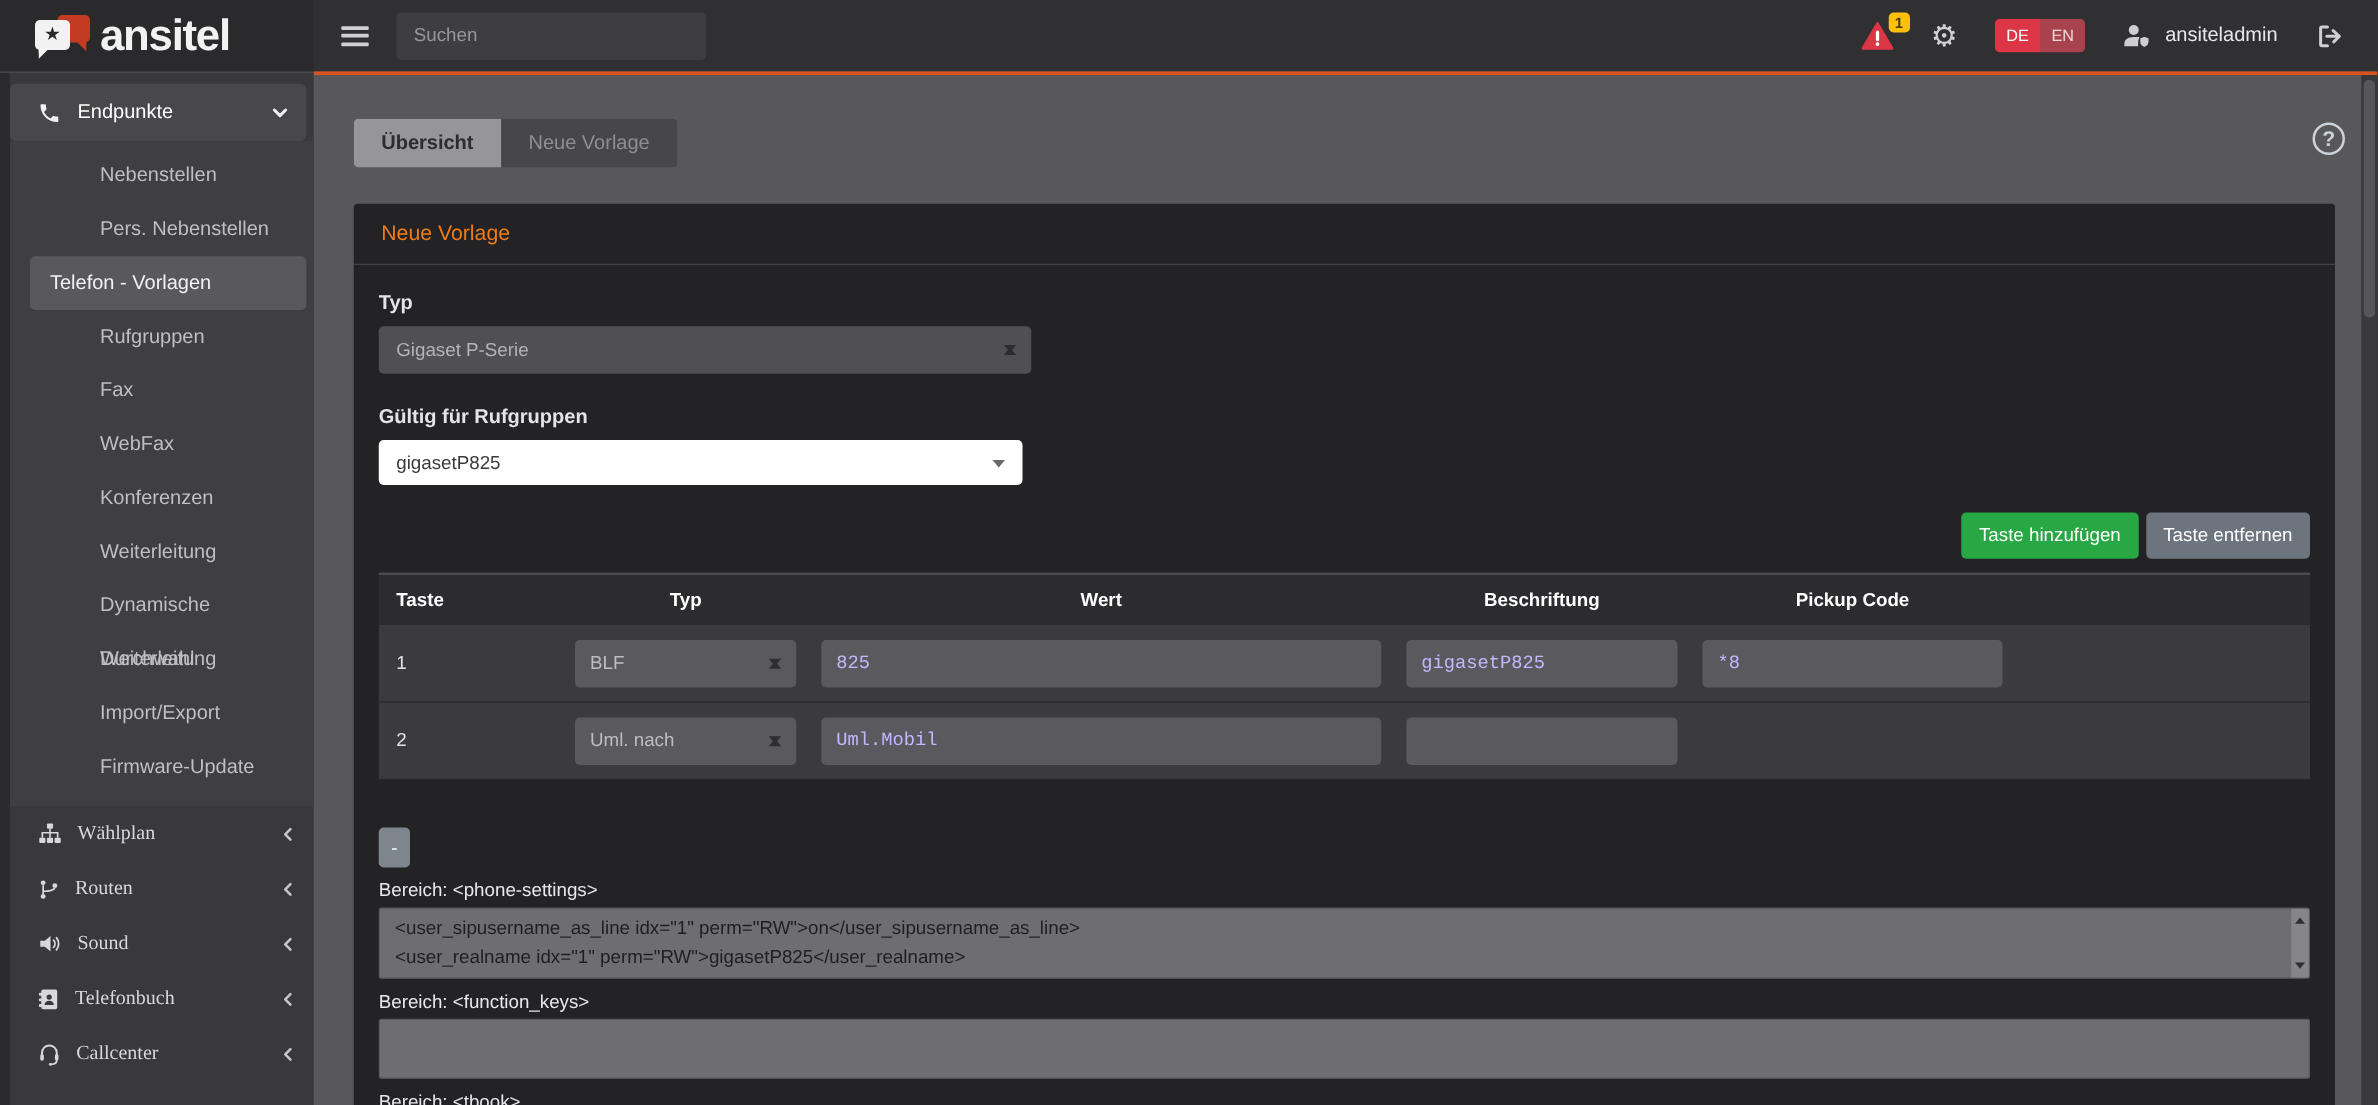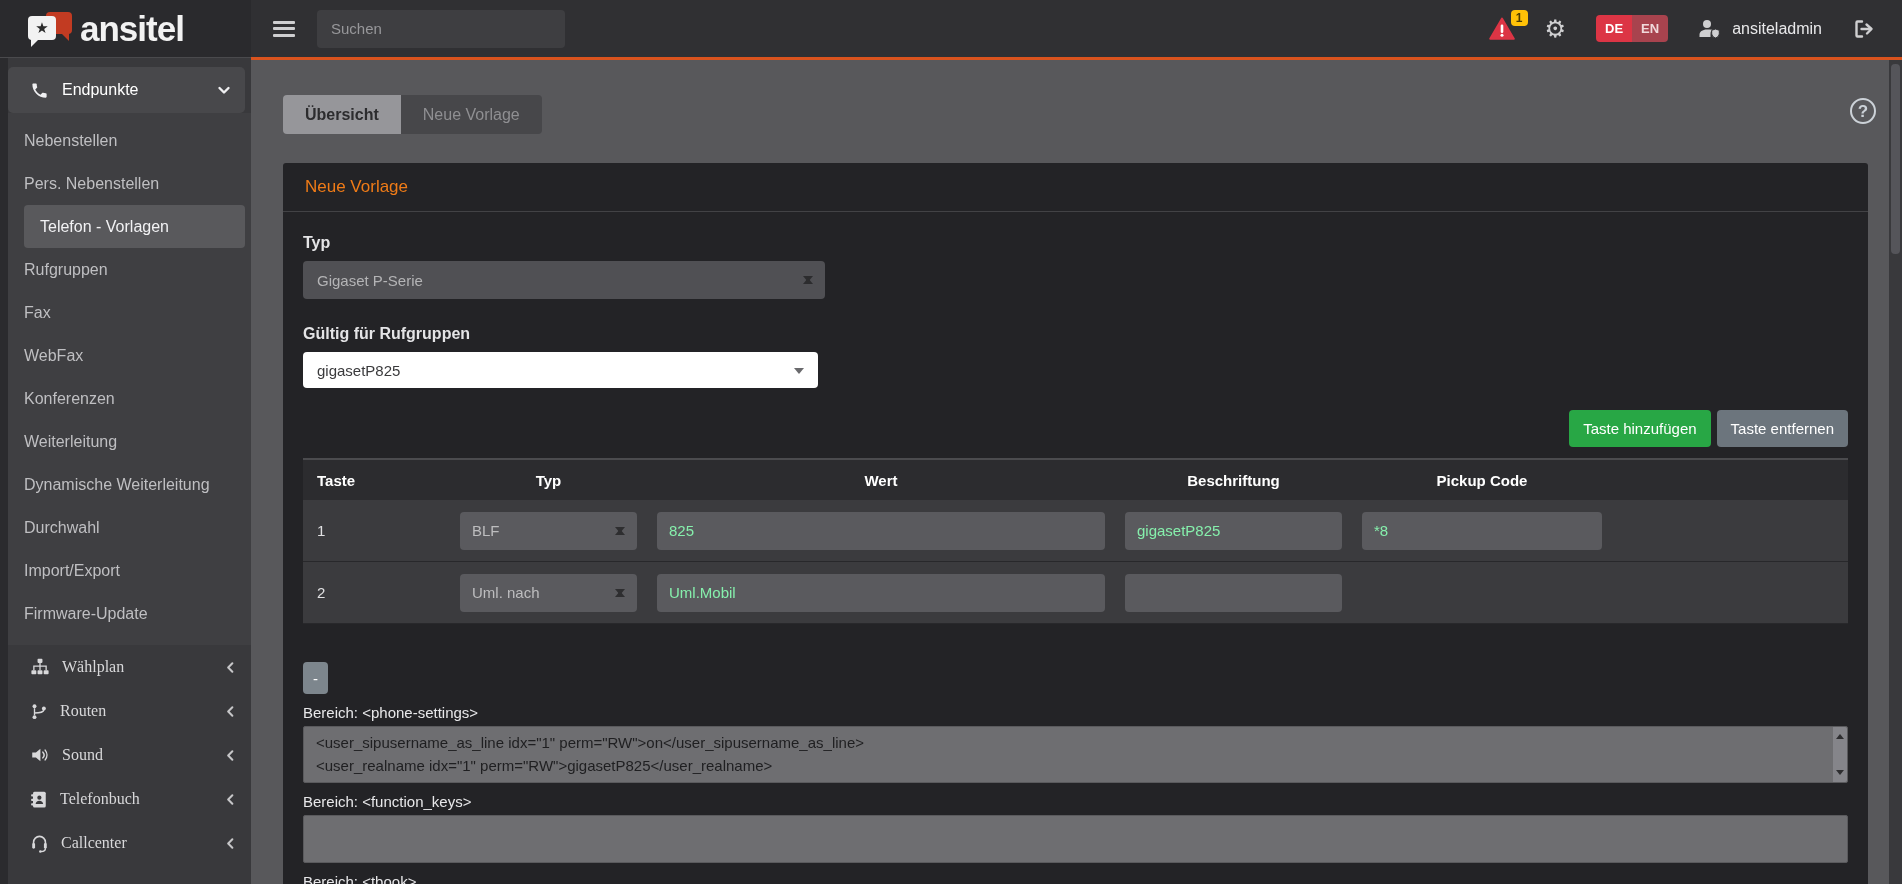--- a/index.html
+++ b/index.html
@@ -18,33 +18,33 @@
   .logo-star { color:#2b2b2b; font-size:15px; line-height:1; }
   .logo-text { color:#f2f2f2; font-size:35px; font-weight:700; letter-spacing:-1px; margin-left:4px; }
   .hamburger { margin-left:22px; width:26px; height:20px; display:flex; flex-direction:column; justify-content:space-between; padding:2px 0; cursor:pointer; }
   .hamburger span { display:block; height:3px; width:22px; background:#cfcfd1; border-radius:1px; }
   .search { margin-left:18px; width:248px; height:38px; background:#3e3e41; border:none; border-radius:4px; color:#d2d2d4; font-size:15px; padding:0 14px; outline:none; }
   .search::placeholder { color:#97979a; }
   .header-right { margin-left:auto; display:flex; align-items:center; gap:30px; padding-right:26px; }
   .warn-wrap { position:relative; cursor:pointer; }
   .warn-badge { position:absolute; top:-7px; right:-13px; background:#ffc107; color:#4a3a00; font-size:12px; font-weight:700; border-radius:4px; padding:1px 5px; line-height:14px; }
   .gear { font-family:"DejaVu Sans",sans-serif; color:#cfcfd1; font-size:24px; line-height:1; cursor:pointer; }
-  .lang { display:flex; border-radius:4px; overflow:hidden; font-size:13px; font-weight:700; cursor:pointer; }
+  .lang { display:flex; border-radius:4px; overflow:hidden; font-size:13px; font-weight:400; cursor:pointer; }
   .lang .de { background:#dc3545; color:#fff; padding:6px 9px; }
   .lang .en { background:#a8434e; color:#f0d9db; padding:6px 9px; }
   .user { display:flex; align-items:center; gap:10px; color:#e8e8ea; font-size:16px; cursor:pointer; }
   .logout { cursor:pointer; display:flex; }
 
   
   .sidebar { position:absolute; top:57px; left:0; width:251px; height:827px; background:linear-gradient(90deg,#2b2b2e 0,#2b2b2e 8px,#39393c 8px); border-top:1px solid #4a4a4d; overflow:hidden; z-index:10; }
   .side-header { margin:9px 6px 0 8px; height:46px; background:#48484b; border-radius:5px; display:flex; align-items:center; padding:0 14px 0 22px; cursor:pointer; }
   .side-header .lbl { color:#ffffff; font-size:16px; margin-left:13px; }
   .side-header .chev { margin-left:auto; display:flex; }
   .submenu { list-style:none; margin-left:8px; background:#3f3f42; padding:6px 0 10px; }
-  .submenu li { height:43px; line-height:43px; padding-left:16px; color:#bfbfc2; font-size:16px; cursor:pointer; }
+  .submenu li { height:43px; line-height:43px; padding-left:32px; color:#bfbfc2; font-size:16px; cursor:pointer;margin-left:40px; }
   .submenu li.active { background:#59595c; color:#f2f2f4; border-radius:4px; margin:0 6px 0 16px; padding-left:16px; }
   .side-group { margin-left:8px; height:44px; display:flex; align-items:center; padding:0 14px 0 22px; color:#d8d8da; font-size:16px; cursor:pointer; }
   .side-group .lbl { margin-left:12px;font-family:Liberation Serif, serif; }
   .side-group .chev { margin-left:auto; display:flex; }
 
   
   .content { position:absolute; top:57px; left:251px; width:1651px; height:827px; background:#58585b; border-top:3px solid #d9531e; }
   .tabs { position:absolute; top:35px; left:32px; display:flex; border-radius:4px; overflow:hidden; }
   .tab { height:39px; line-height:39px; padding:0 22px; font-size:16px; cursor:pointer; }
   .tab.active { background:#96969a; color:#2c2c2e; font-weight:700; }
@@ -70,21 +70,21 @@
   .btn.green { background:#28a745; }
   .btn.gray { background:#6c757d; }
 
   .keys-table { border-top:2px solid #4b4b4e; }
   .trow { display:grid; grid-template-columns:147px 197px 468px 237px 260px 1fr; align-items:center; }
   .trow.thead { background:#2c2c2f; height:40px; }
   .trow.tdata { background:#3b3b3e; height:62px; border-bottom:1px solid #28282b; }
   .th { color:#ffffff; font-size:15px; font-weight:700; text-align:center; }
   .th.first { text-align:left; padding-left:14px; }
   .td-num { color:#e0e0e2; font-size:15px; padding-left:14px; }
-  .cell-input { width:calc(100% - 20px); margin:0 10px; height:38px; background:#5a5a5e; border:none; border-radius:4px; color:#86efac; font-size:15px; padding:0 12px; outline:none; font-family:Liberation Sans, sans-serif; }
+  .cell-input { width:calc(100% - 20px); margin:0 10px; height:38px; background:#5a5a5e; border:none; border-radius:4px; color:#c4b5fd; font-size:15px; padding:0 12px; outline:none; font-family:Liberation Mono, monospace; }
   .cell-select { position:relative; width:calc(100% - 20px); margin:0 10px; height:38px; background:#5a5a5e; border-radius:4px; color:#bdbdbf; font-size:15px; display:flex; align-items:center; padding:0 30px 0 12px; cursor:pointer; }
 
   .minus-btn { margin-top:38px; width:25px; height:32px; background:#7d868d; border:none; border-radius:4px; color:#fff; font-size:15px; cursor:pointer; display:block; }
   .area-label { color:#e8e8ea; font-size:15px; margin:10px 0 5px; }
   .ta-wrap { position:relative; }
   textarea.area { display:block; width:100%; background:#6e6e71; border:1px solid #5a5a5d; border-radius:2px; color:#1f1f21; font-size:15px; font-family:inherit; line-height:1.5; padding:5px 24px 5px 12px; resize:none; outline:none; overflow:hidden; }
   textarea.h57 { height:57px; }
   textarea.h48 { height:48px; padding-right:12px; }
   .ta-rail { position:absolute; top:1px; right:1px; bottom:1px; width:14px; background:#85858a; border-radius:0 2px 2px 0; }
   .ta-rail .up { position:absolute; top:3px; left:3px; border:4px solid transparent; border-bottom:5px solid #2e2e30; }

